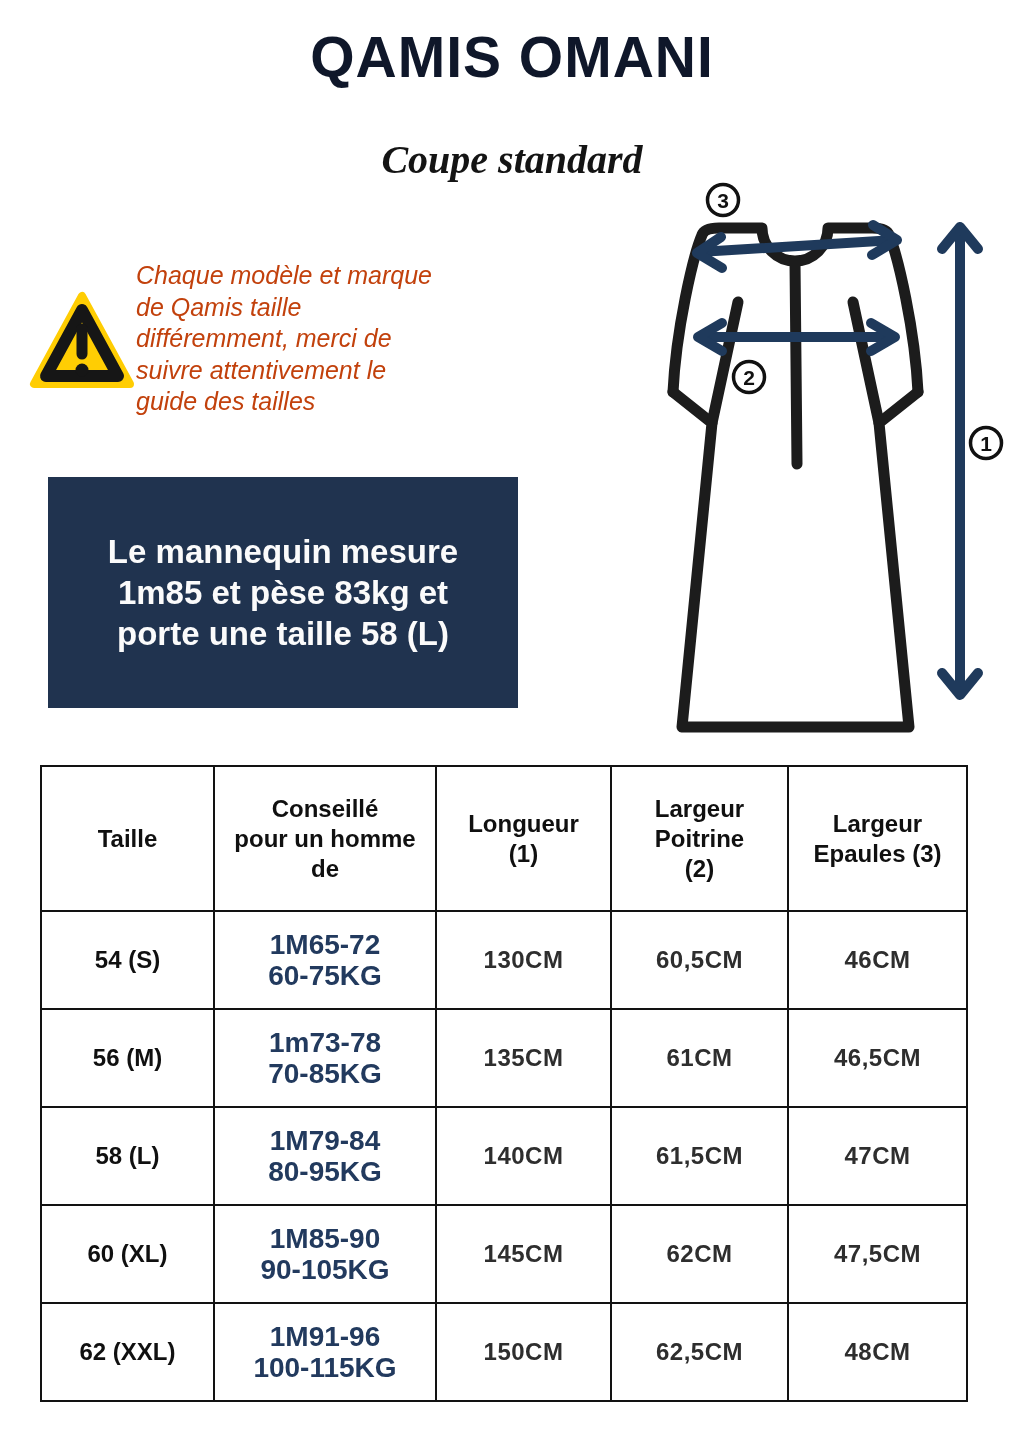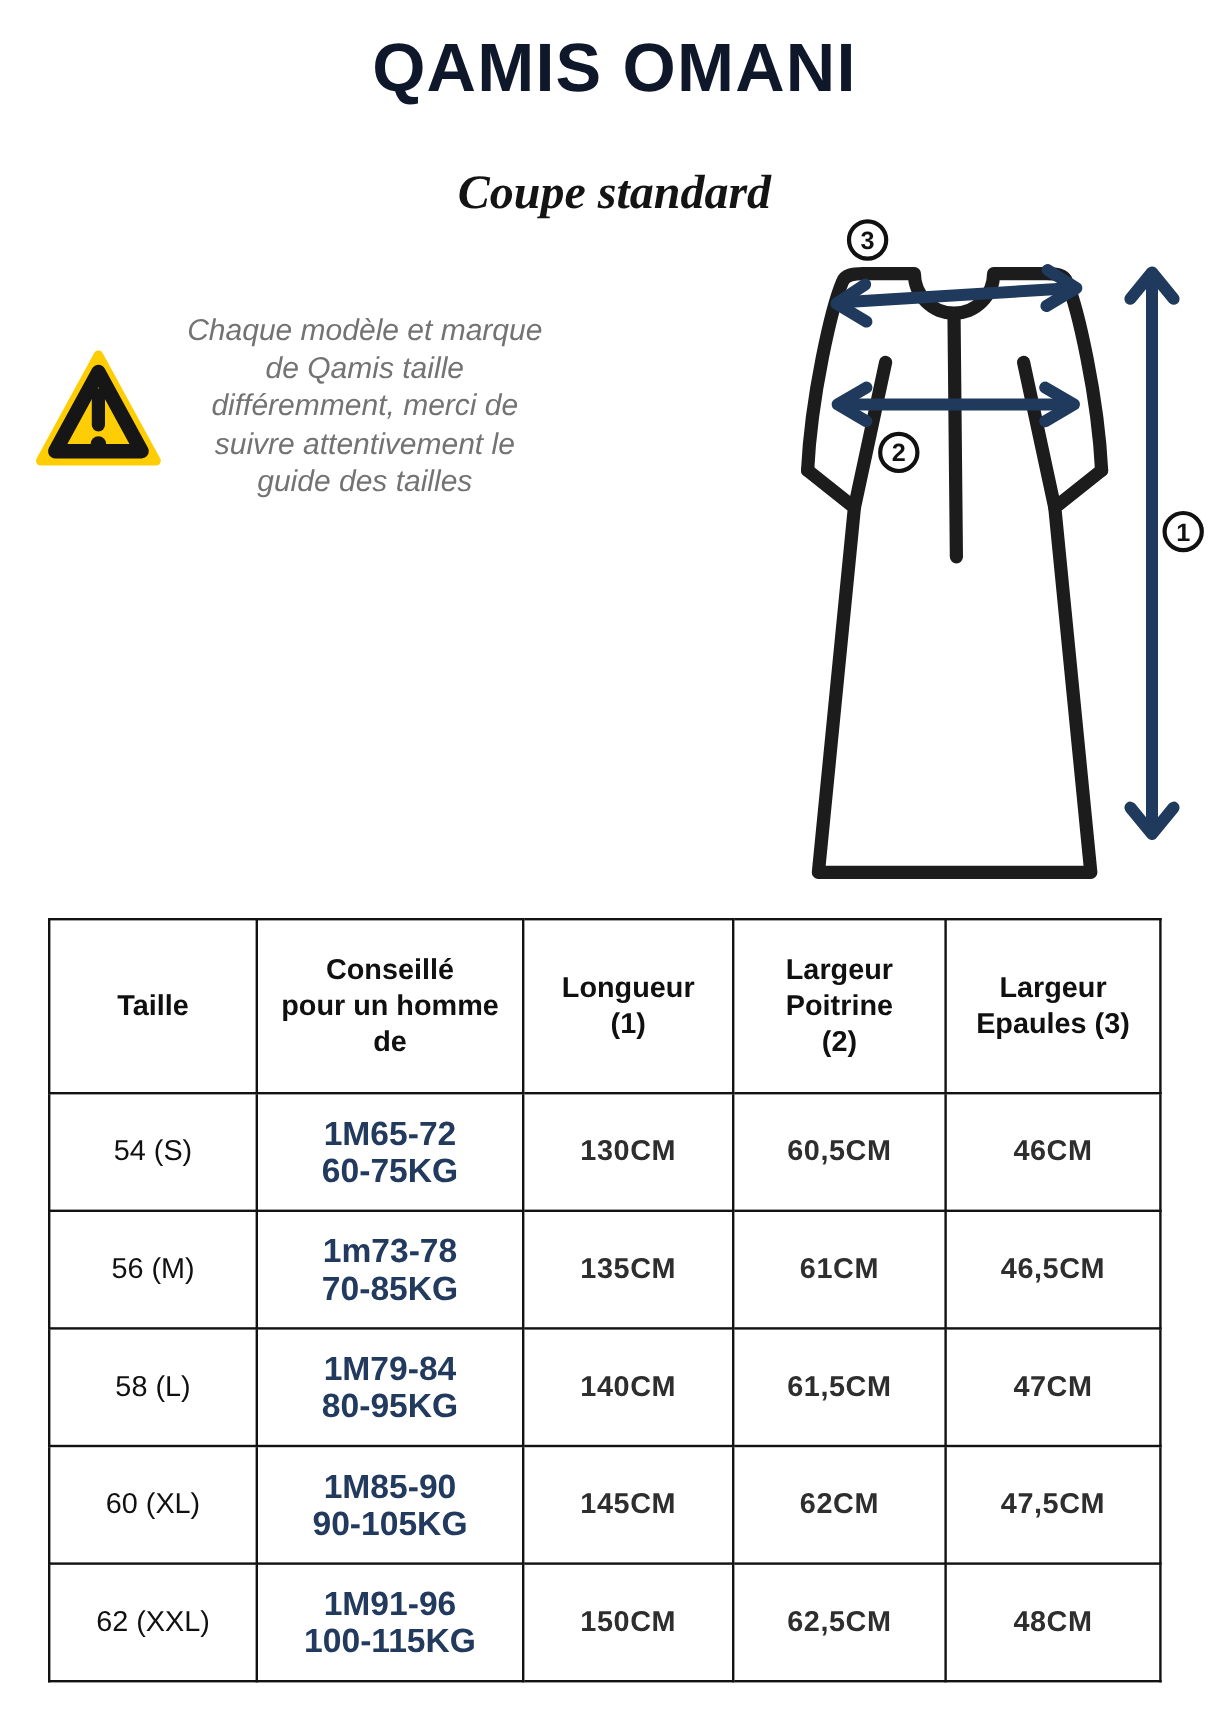--- a/index.html
+++ b/index.html
@@ -5,42 +5,42 @@
   html,body{margin:0;padding:0;background:#fff;}
   .page{position:relative;width:1024px;height:1439px;background:#ffffff;
         font-family:"Liberation Sans",sans-serif;color:#111;overflow:hidden;}
 
   .title{position:absolute;top:24px;left:0;width:100%;margin:0;text-align:center;
          font-size:57px;font-weight:800;letter-spacing:1px;color:#0f172a;}
   .subtitle{position:absolute;top:136px;left:0;width:100%;text-align:center;
             font-size:40px;font-weight:700;font-style:italic;color:#141414;font-family:Liberation Serif, serif;}
 
   .warn-svg{position:absolute;left:24px;top:286px;width:116px;height:109px;}
-  .warn-text{position:absolute;left:112px;top:260px;width:384px;text-align:center;
-             font-style:italic;font-size:25px;line-height:31.5px;color:#737373;}
+  .warn-text{position:absolute;left:136px;top:260px;width:384px;text-align:left;
+             font-style:italic;font-size:25px;line-height:31.5px;color:#c2410c;}
 
   .info-box{position:absolute;left:48px;top:477px;width:470px;height:231px;
             background:var(--navy-box,#20334f);display:flex;flex-direction:column;
             justify-content:center;align-items:center;text-align:center;
             color:#fbfbfb;font-weight:700;font-size:33px;line-height:41px;}
 
   .diagram{position:absolute;left:645px;top:180px;width:380px;height:560px;}
   .diagram .ink-stroke{stroke:var(--ink,#1c1c1c);}
   .diagram .navy-stroke{stroke:var(--navy-arrow,#1f3a5c);}
   .diagram .marker-circle{fill:#ffffff;stroke:#111;stroke-width:3.5;}
   .diagram .marker-num{font-family:"Liberation Sans",sans-serif;font-size:21px;
                        font-weight:700;fill:#111;text-anchor:middle;}
 
   .size-table{position:absolute;left:40px;top:765px;width:926px;
               border-collapse:collapse;table-layout:fixed;text-align:center;}
   .size-table th,.size-table td{border:2.5px solid #121212;padding:0;vertical-align:middle;}
   .size-table thead tr{height:145px;}
   .size-table tbody tr{height:98px;}
   .size-table th{font-size:24px;font-weight:700;line-height:30px;color:#101010;}
-  .t-size{font-size:24px;font-weight:400;color:#101010;}
+  .t-size{font-size:24px;font-weight:700;color:#101010;}
   .t-reco{font-size:28px;font-weight:700;color:var(--navy-text,#223a5e);line-height:31px;}
   .t-val{font-size:24px;font-weight:700;color:#2e2e2e;letter-spacing:.5px;}
 </style>
 </head>
 <body>
 
 <div class="page">
 
   <h1 class="title">QAMIS OMANI</h1>
   <div class="subtitle">Coupe standard</div>
@@ -53,20 +53,25 @@
   </svg>
 
   <div class="warn-text">
     <div>Chaque modèle et marque</div>
     <div>de Qamis taille</div>
     <div>différemment, merci de</div>
     <div>suivre attentivement le</div>
     <div>guide des tailles</div>
   </div>
 
+  <div class="info-box">
+    <div>Le mannequin mesure</div>
+    <div>1m85 et pèse 83kg et</div>
+    <div>porte une taille 58 (L)</div>
+  </div>
 
   <svg class="diagram" viewBox="0 0 380 560" aria-hidden="true">
 
     <g class="ink-stroke" fill="none" stroke-width="11" stroke-linecap="round" stroke-linejoin="round">
       <path d="M 28,212 C 31,150 48,76 57,55 C 59,49 66,48 74,48 L 117,48 A 33 33 0 0 0 183,48 L 227,48 C 235,48 242,49 244,55 C 253,76 270,150 273,212"></path>
       <path d="M 28,212 L 67,243 L 37,547 L 264,547 L 234,243 L 273,212"></path>
       <path d="M 93,122 L 67,243"></path>
       <path d="M 208,122 L 234,243"></path>
       <path d="M 150,82 L 152,284"></path>
     </g>

